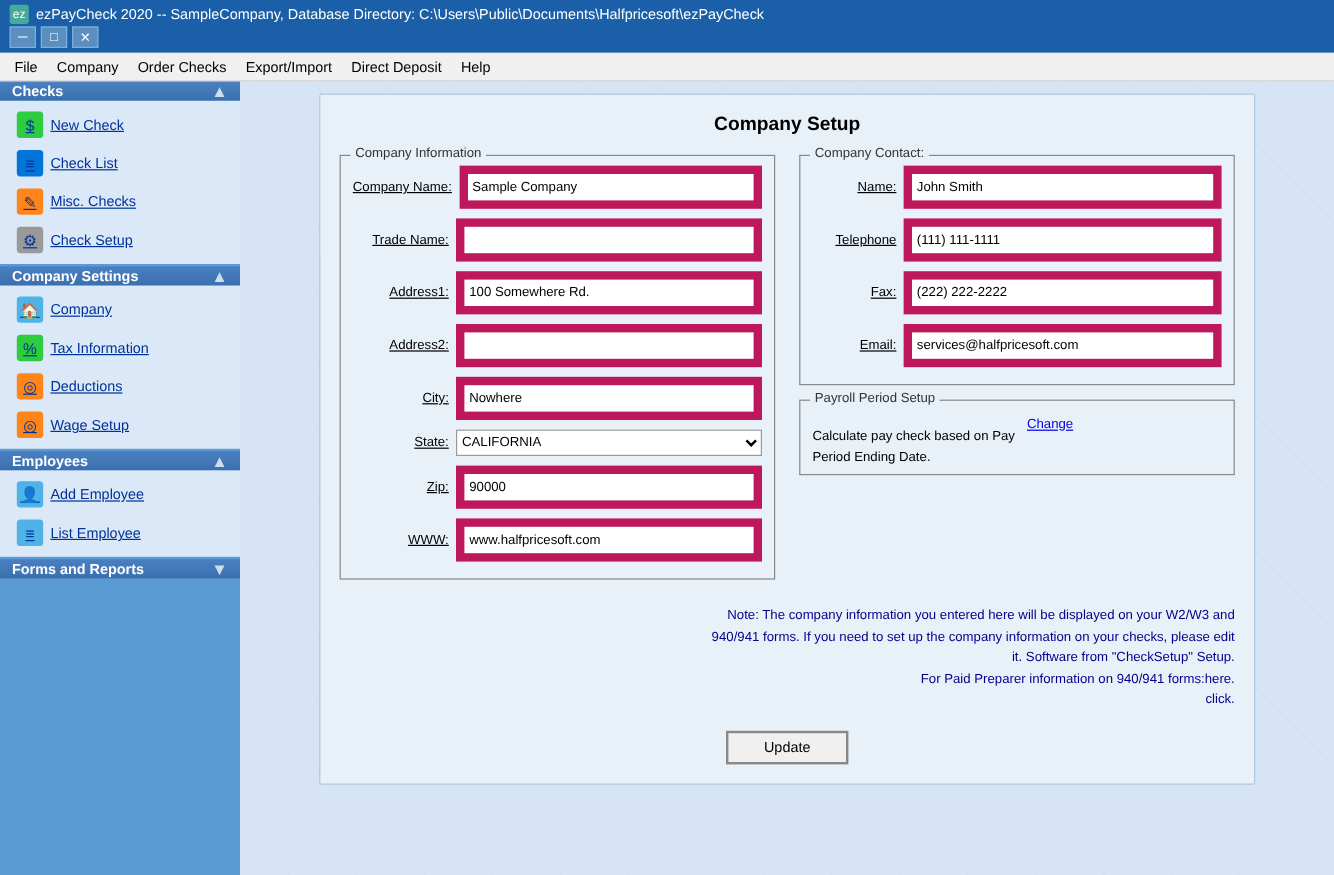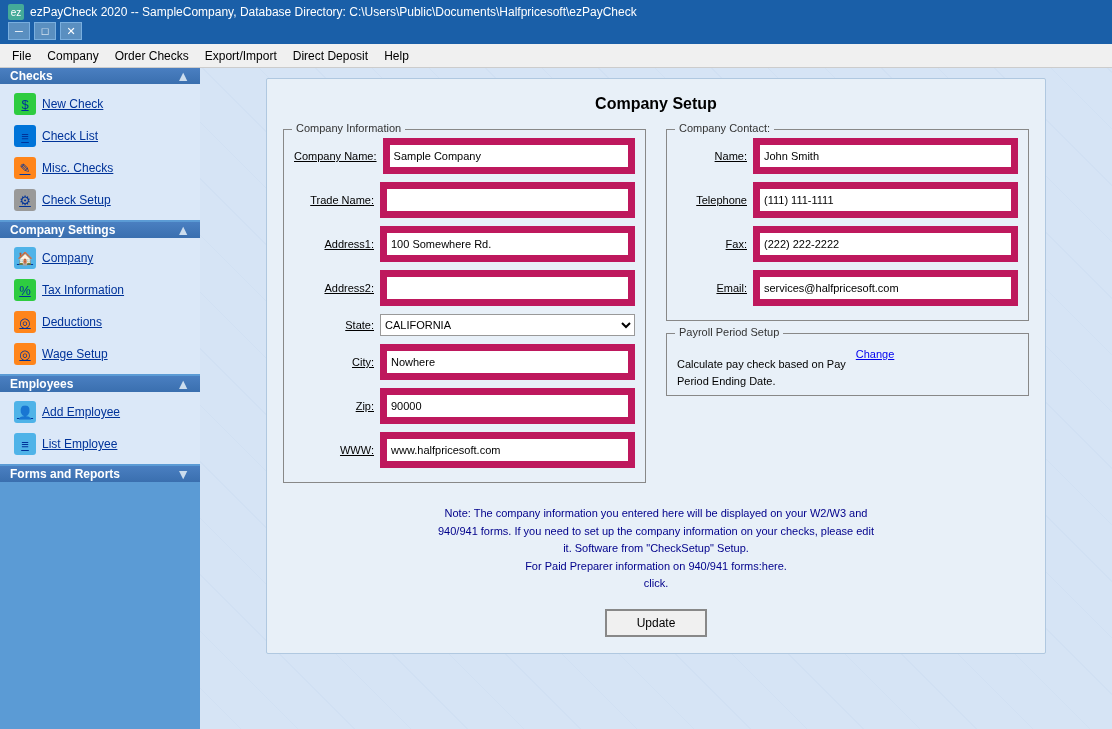--- a/index.html
+++ b/index.html
@@ -214,21 +214,21 @@
       cursor: pointer;
       font-size: 11px;
       margin-left: 4px;
     }
 
     .note-text {
       color: #00008b;
       font-size: 11px;
       line-height: 1.6;
       margin-top: 12px;
-      text-align: center;
+      text-align: right;
     }
 
     .update-btn-row {
       text-align: center;
       margin-top: 16px;
     }
 
     .update-btn {
       padding: 5px 30px;
       background: #f0f0f0;
@@ -379,34 +379,34 @@
             </div>
             <div class="form-row">
               <span class="form-label">Address1:</span>
               <input class="form-input" type="text" value="100 Somewhere Rd." style="">
             </div>
             <div class="form-row">
               <span class="form-label">Address2:</span>
               <input class="form-input" type="text" value="" style="">
             </div>
             <div class="form-row">
+              <span class="form-label">City:</span>
+              <input class="form-input" type="text" value="Nowhere" style="">
+            </div>
+            <div class="form-row">
               <span class="form-label">State:</span>
               <select class="form-select">
                 <option>CALIFORNIA</option>
                 <option>ALABAMA</option>
                 <option>ALASKA</option>
                 <option>NEW YORK</option>
                 <option>TEXAS</option>
               </select>
             </div>
             <div class="form-row">
-              <span class="form-label">City:</span>
-              <input class="form-input" type="text" value="Nowhere" style="">
-            </div>
-            <div class="form-row">
               <span class="form-label">Zip:</span>
               <input class="form-input" type="text" value="90000" style="">
             </div>
             <div class="form-row">
               <span class="form-label">WWW:</span>
               <input class="form-input" type="text" value="www.halfpricesoft.com" style="">
             </div>
           </div>
         </div>
 

